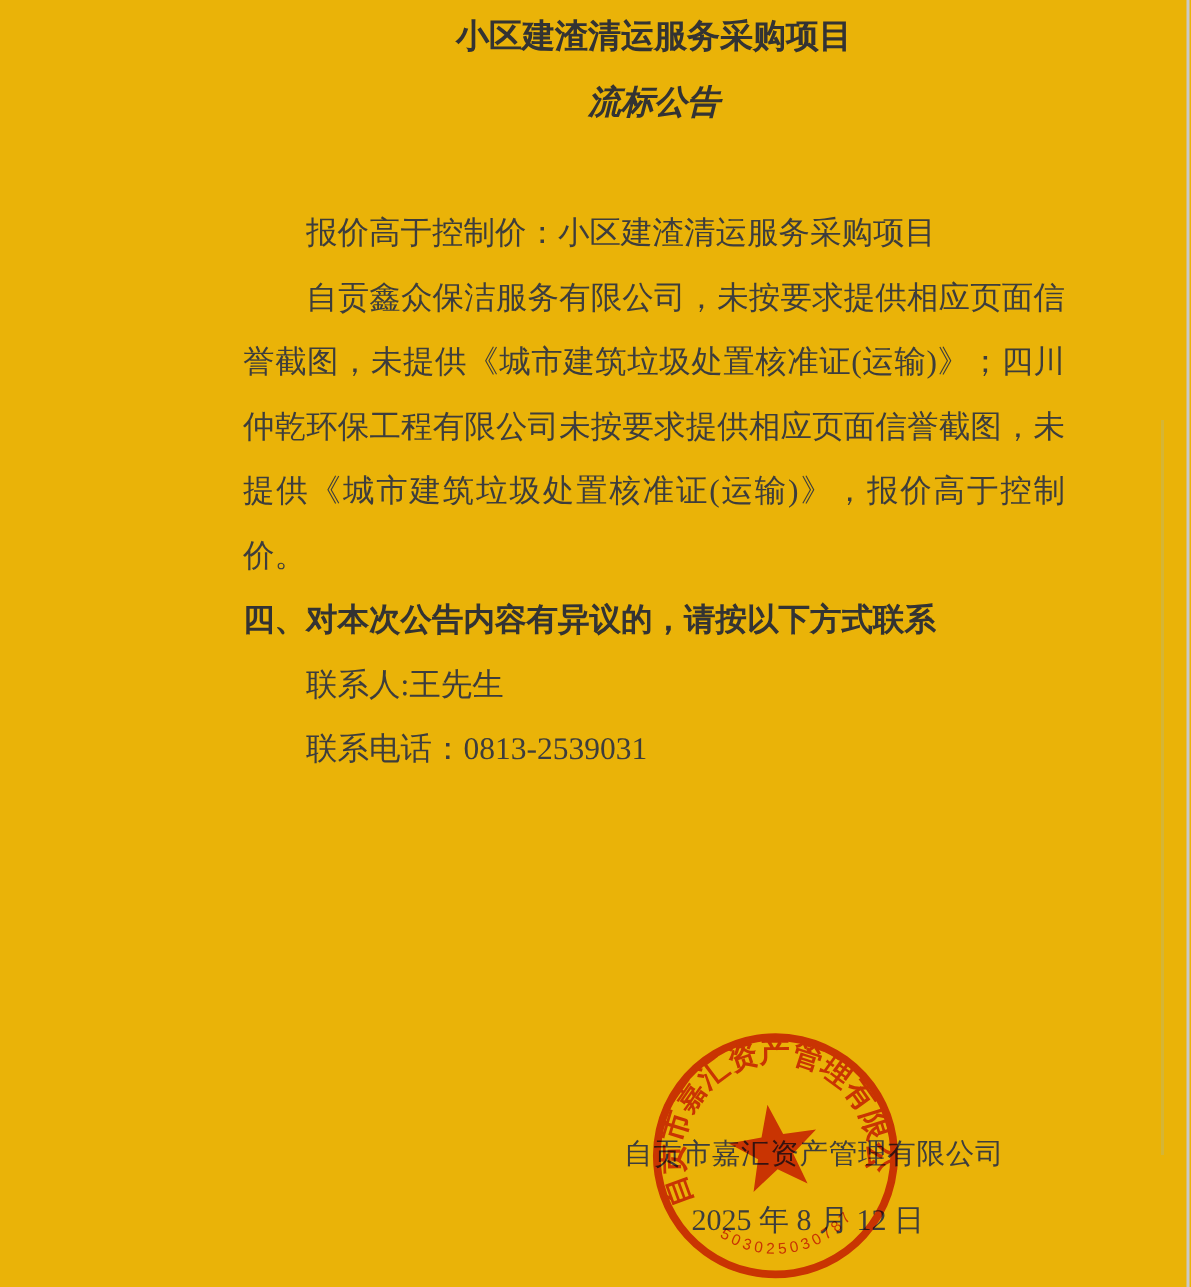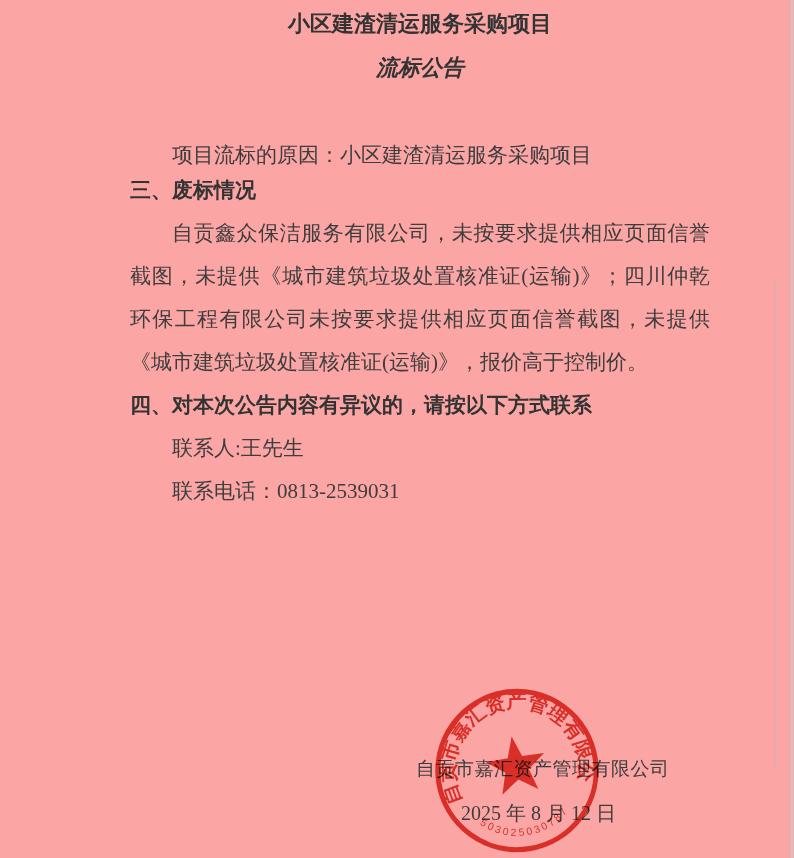--- a/index.html
+++ b/index.html
@@ -11,21 +11,22 @@
     width: 794px;
     height: 858px;
     position: relative;
     overflow: hidden;
     font-family: "Liberation Serif", "DejaVu Serif", serif;
     color: #3d3d3d;
   }
   .page {
     position: absolute;
     inset: 0;
-    background: #fca5a5;
+    background: #eab308;
+    padding-left: 32px;
   }
   
   .scan-edge-line {
     position: absolute;
     top: 0;
     right: 1px;
     width: 2px;
     height: 100%;
     background: #c9c9c9;
   }
@@ -108,26 +109,25 @@
 
 <div class="page">
 
   <div class="doc-title">小区建渣清运服务采购项目</div>
 
   <div class="doc-subtitle">流标公告</div>
 
   <div class="content">
 
     <div class="section section-1">
-      <p class="para">项目流标的原因：小区建渣清运服务采购项目</p>
+      <p class="para">报价高于控制价：小区建渣清运服务采购项目</p>
     </div>
 
 
     <div class="section section-3">
-      <div class="heading">三、废标情况</div>
       <p class="para">自贡鑫众保洁服务有限公司，未按要求提供相应页面信誉截图，未提供《城市建筑垃圾处置核准证(运输)》；四川仲乾环保工程有限公司未按要求提供相应页面信誉截图，未提供《城市建筑垃圾处置核准证(运输)》，报价高于控制价。</p>
     </div>
 
     <div class="section section-4">
       <div class="heading">四、对本次公告内容有异议的，请按以下方式联系</div>
       <p class="para">联系人:王先生</p>
       <p class="para">联系电话：0813-2539031</p>
     </div>
 
   </div>

